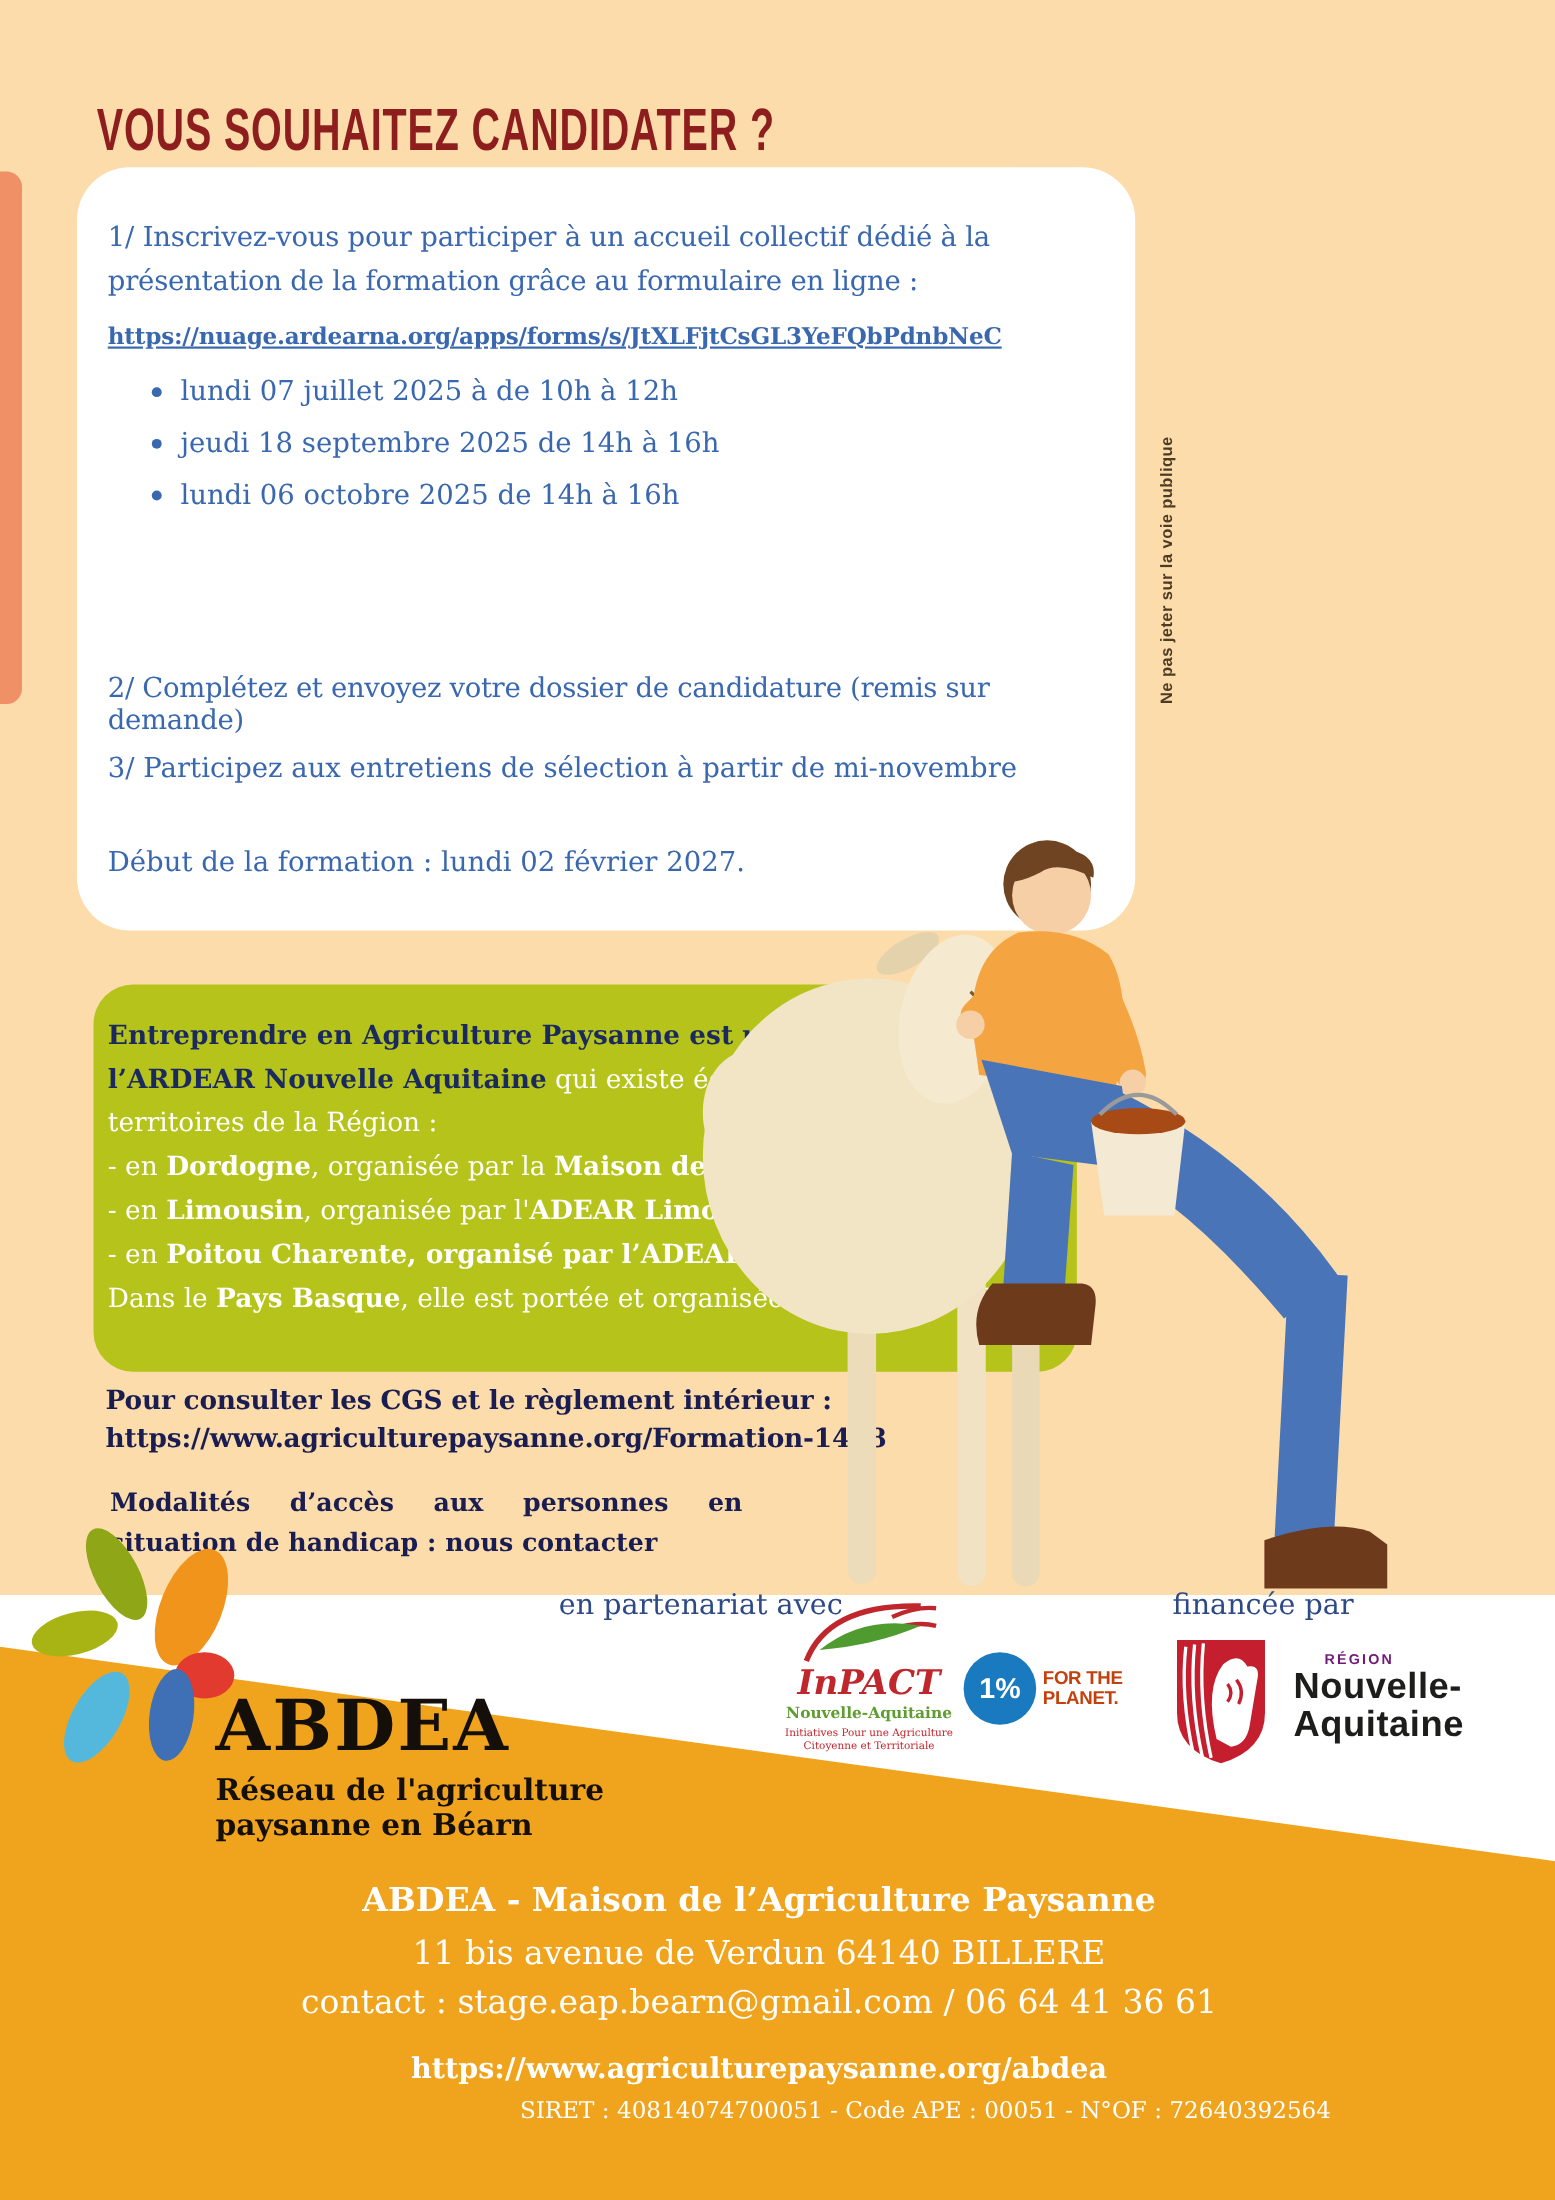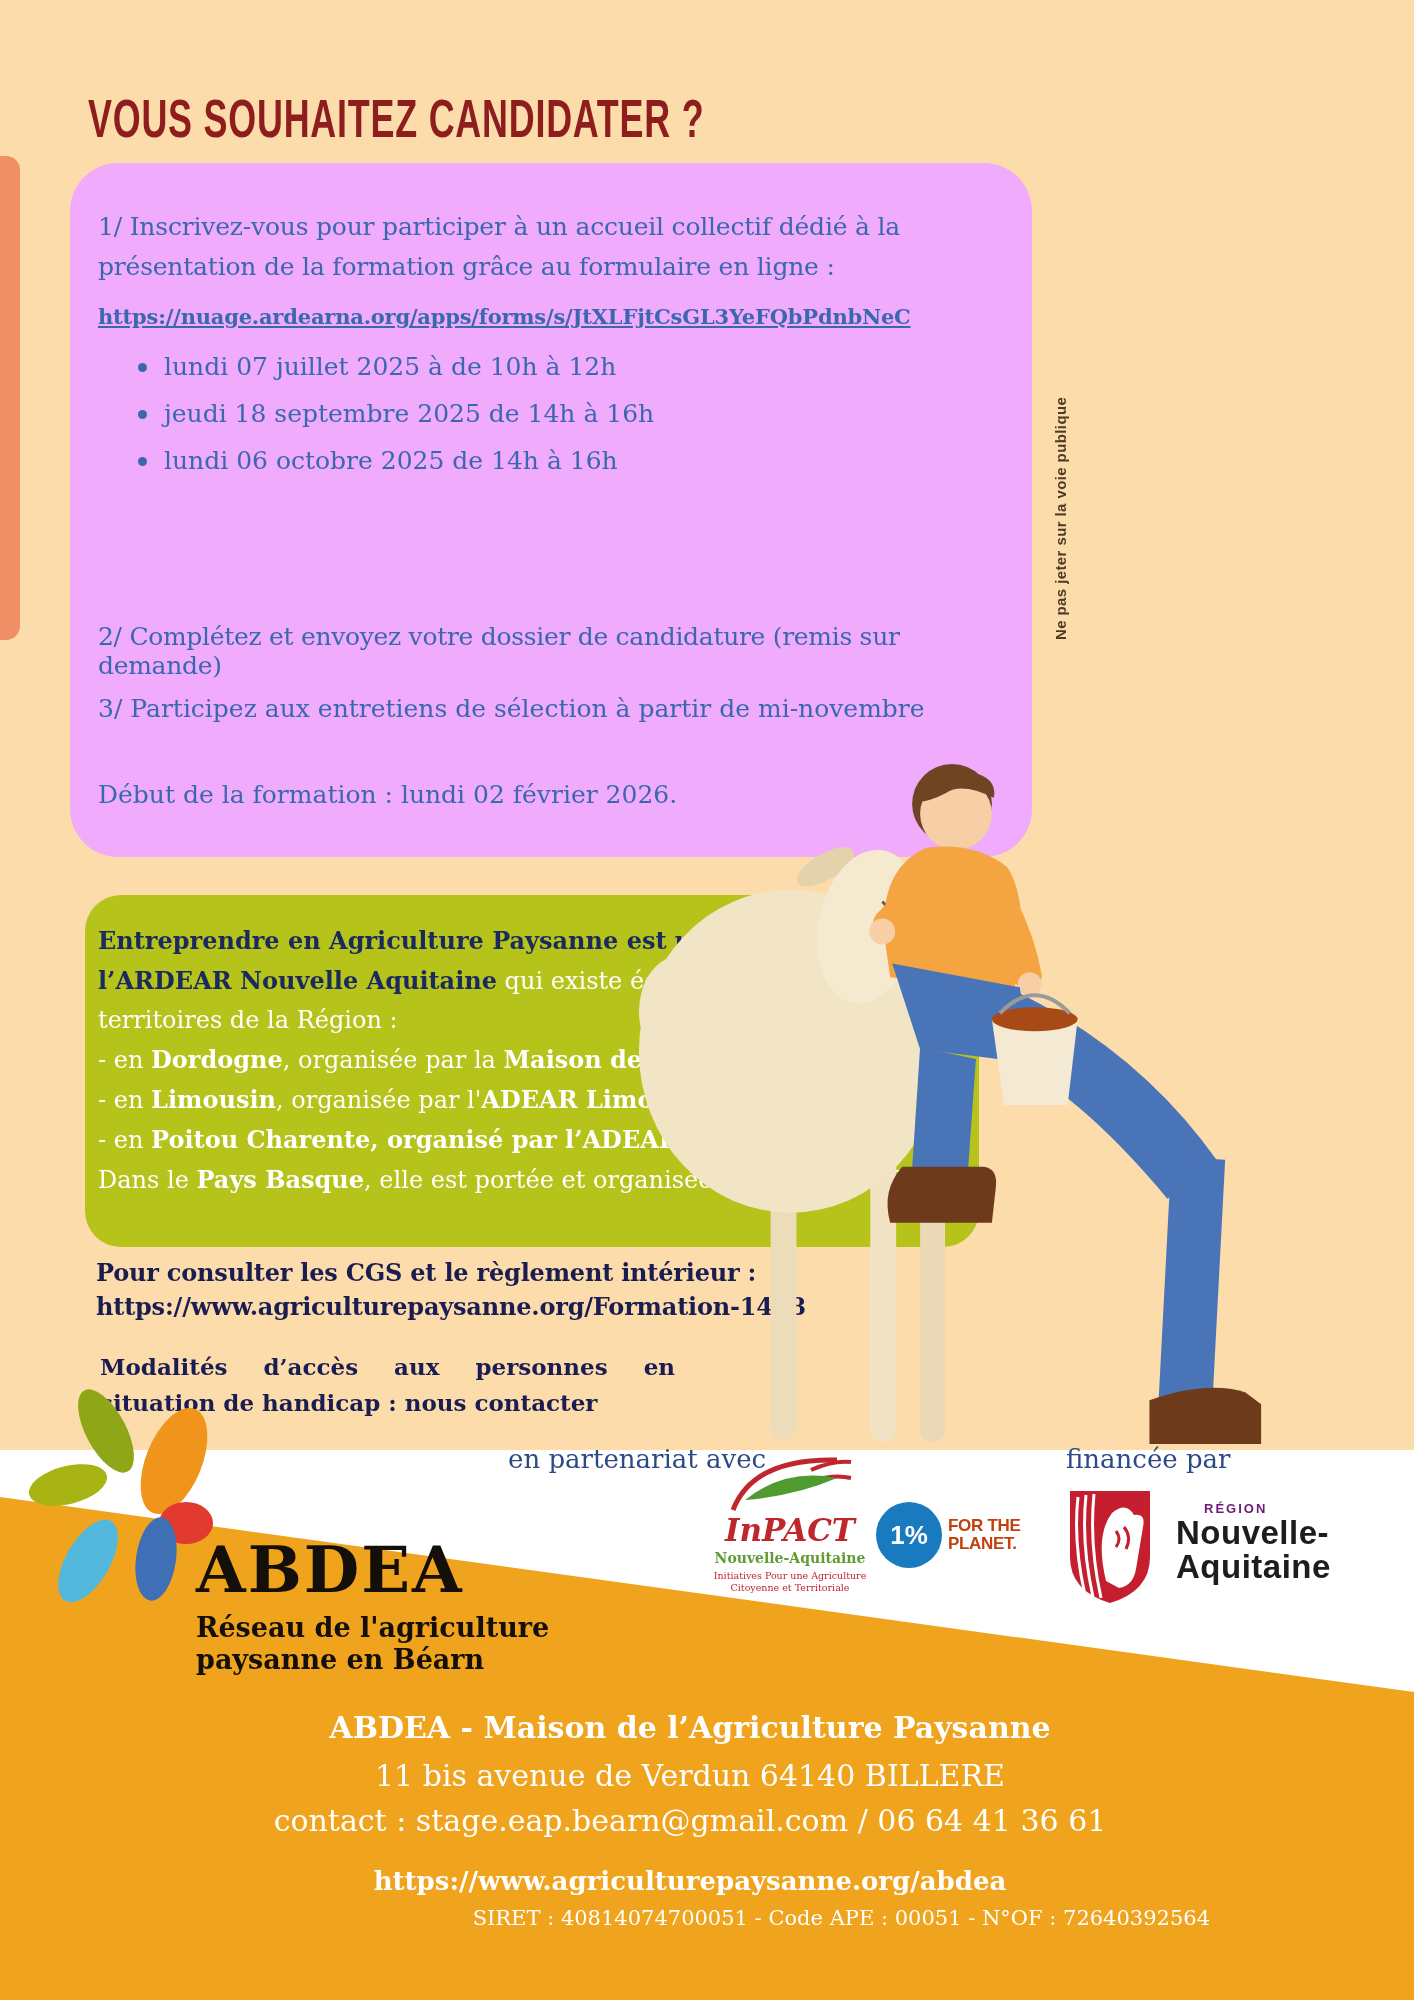--- a/index.html
+++ b/index.html
@@ -11,22 +11,22 @@
   
   .salmon-bar { position:absolute; left:0; top:156px; width:20px; height:484px;
     background:#ef9066; border-radius:0 14px 14px 0; }
 
   
   .title { position:absolute; left:88px; top:86px; white-space:nowrap;
     font-family:"Liberation Sans", sans-serif; font-weight:900; font-size:46px;
     color:#8e1d1d; letter-spacing:1px; transform:scale(0.78,1.18); transform-origin:left top; }
 
   
-  .card { position:absolute; left:70px; top:163px; width:962px; height:694px;
-    background:#f0abfc; border-radius:48px; }
+  .card { position:absolute; left:70px; top:152px; width:962px; height:694px;
+    background:#ffffff; border-radius:48px; }
   .card .abs { position:absolute; left:28px; right:26px; color:#3a68af; }
   .p1 { top:44px; font-size:25px; line-height:40px; letter-spacing:-0.2px; }
   .form-link { top:141px; font-size:21px; font-weight:bold; text-decoration:underline;
     color:#3a68af; letter-spacing:-0.2px; }
   .sessions { top:180px; list-style:none; }
   .sessions li { position:relative; font-size:25px; line-height:47px; padding-left:66px; }
   .sessions li::before { content:""; position:absolute; left:40px; top:20px;
     width:9px; height:9px; border-radius:50%; background:#3a68af; }
   .contact { top:368px; font-size:25px; line-height:45px; letter-spacing:-0.2px; }
   .contact b { font-weight:bold; }
@@ -107,21 +107,21 @@
   <div class="card">
     <p class="abs p1">1/ Inscrivez-vous pour participer à un accueil collectif dédié à la présentation de la formation grâce au formulaire en ligne :</p>
     <a class="abs form-link">https://nuage.ardearna.org/apps/forms/s/JtXLFjtCsGL3YeFQbPdnbNeC</a>
     <ul class="abs sessions">
       <li>lundi 07 juillet 2025 à de 10h à 12h</li>
       <li>jeudi 18 septembre 2025 de 14h à 16h</li>
       <li>lundi 06 octobre 2025 de 14h à 16h</li>
     </ul>
     <p class="abs step2">2/ Complétez et envoyez votre dossier de candidature (remis sur demande)</p>
     <p class="abs step3">3/ Participez aux entretiens de sélection à partir de mi-novembre</p>
-    <p class="abs start">Début de la formation : lundi 02 février 2026.</p>
+    <p class="abs start">Début de la formation : lundi 02 février 2027.</p>
   </div>
 
   <div class="greenbox">
     <span class="navy">Entreprendre en Agriculture Paysanne est une formation de l’ARDEAR Nouvelle Aquitaine</span><span> qui existe également sur d'autres territoires de la Région :</span><br>
     <span>- en </span><b>Dordogne</b><span>, organisée par la </span><b>Maison des paysans</b><br>
     <span>- en </span><b>Limousin</b><span>, organisée par l'</span><b>ADEAR Limousin</b><br>
     <span>- en </span><b>Poitou Charente, organisé par l’ADEAR Terre Mer</b><br>
     <span>Dans le </span><b>Pays Basque</b><span>, elle est portée et organisée par </span><b>TREBATU</b>
   </div>
 

